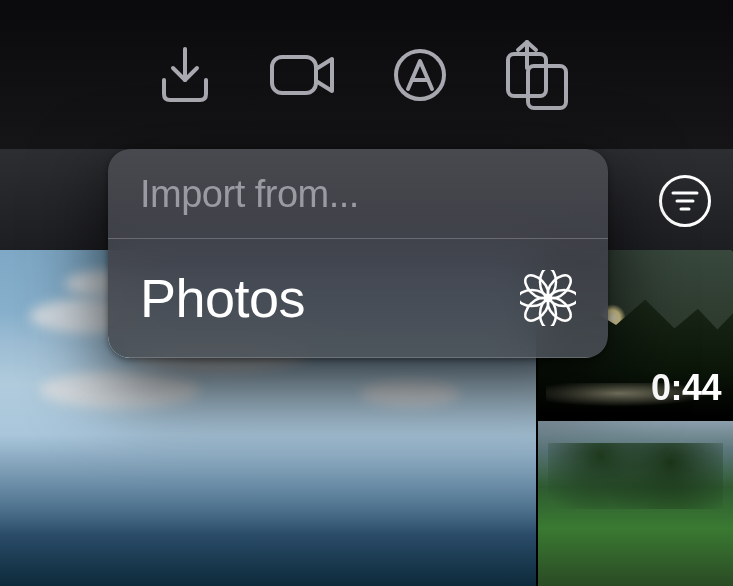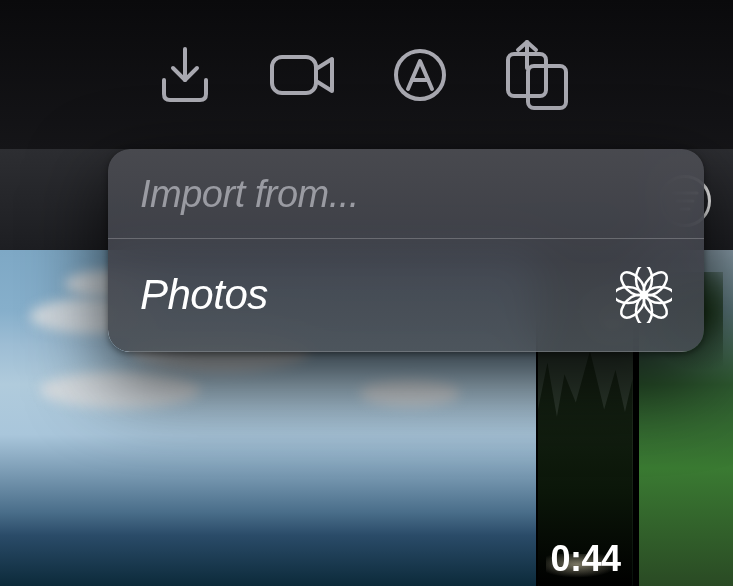--- a/index.html
+++ b/index.html
@@ -63,21 +63,21 @@
 
     .thumb-left {
       flex: 1;
       position: relative;
       overflow: hidden;
     }
 
     .thumb-right {
       width: 195px;
       display: flex;
-      flex-direction: row;
+      flex-direction: column;
       gap: 6px;
     }
 
     .thumb-tr {
       flex: 1;
       position: relative;
       background: linear-gradient(180deg, #38483d 0%, #2a3629 60%, #0e2014 100%);
       overflow: hidden;
       border-radius: 2px;
     }
@@ -145,26 +145,25 @@
       position:absolute; top:22px; left:10px; right:10px; height:40%;
       background: radial-gradient(circle at 30% 20%, #1e3a1d 0%, transparent 50%),
                   radial-gradient(circle at 70% 30%, #1a3418 0%, transparent 55%);
     }
 
     
     .popover {
       position: absolute;
       top: 149px;
       left: 108px;
-      width: 596px;
+      width: 500px;
       border-radius: 22px;
       overflow: hidden;
       box-shadow: 0 30px 80px rgba(0,0,0,0.8), 0 2px 6px rgba(0,0,0,0.4);
       z-index: 10;
-      font-style: italic;
     }
     .popover-bg {
       position: absolute;
       inset: 0;
       background: linear-gradient(180deg, rgba(75,76,82,0.92) 0%, rgba(62,64,72,0.92) 55%, rgba(70,76,82,0.92) 100%);
       backdrop-filter: blur(20px);
     }
     .popover-inner { position: relative; }
     .popover-header {
       padding: 24px 32px 22px;
@@ -180,21 +179,21 @@
     }
     .popover-item {
       display: flex;
       align-items: center;
       justify-content: space-between;
       padding: 28px 32px;
       cursor: pointer;
     }
     .popover-item-label {
       color: #fff;
-      font-size: 42px;
+      font-size: 54px;
       font-weight: 400;
       letter-spacing: -0.5px;
     }
     .popover-item-icon {
       color: #fff;
       display: flex;
       align-items: center;
     }
     .popover-item-divider {
       height: 1px;

